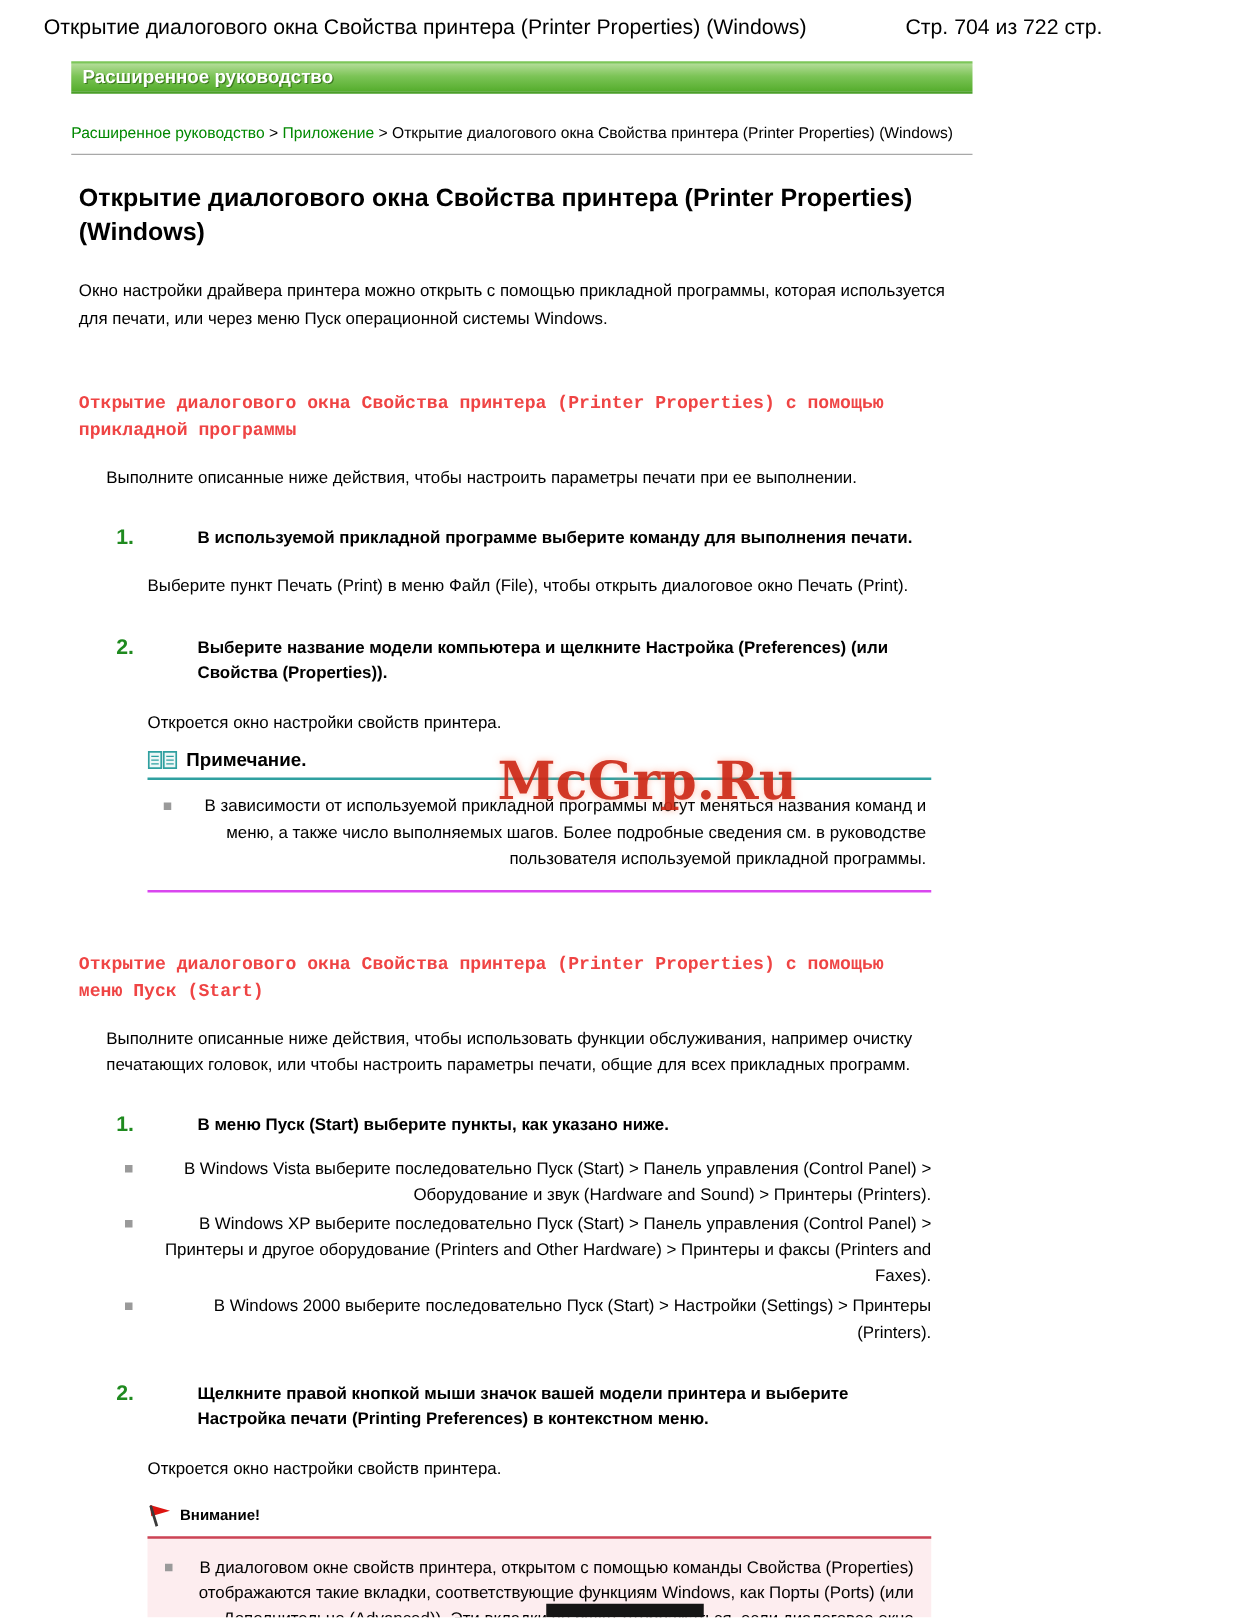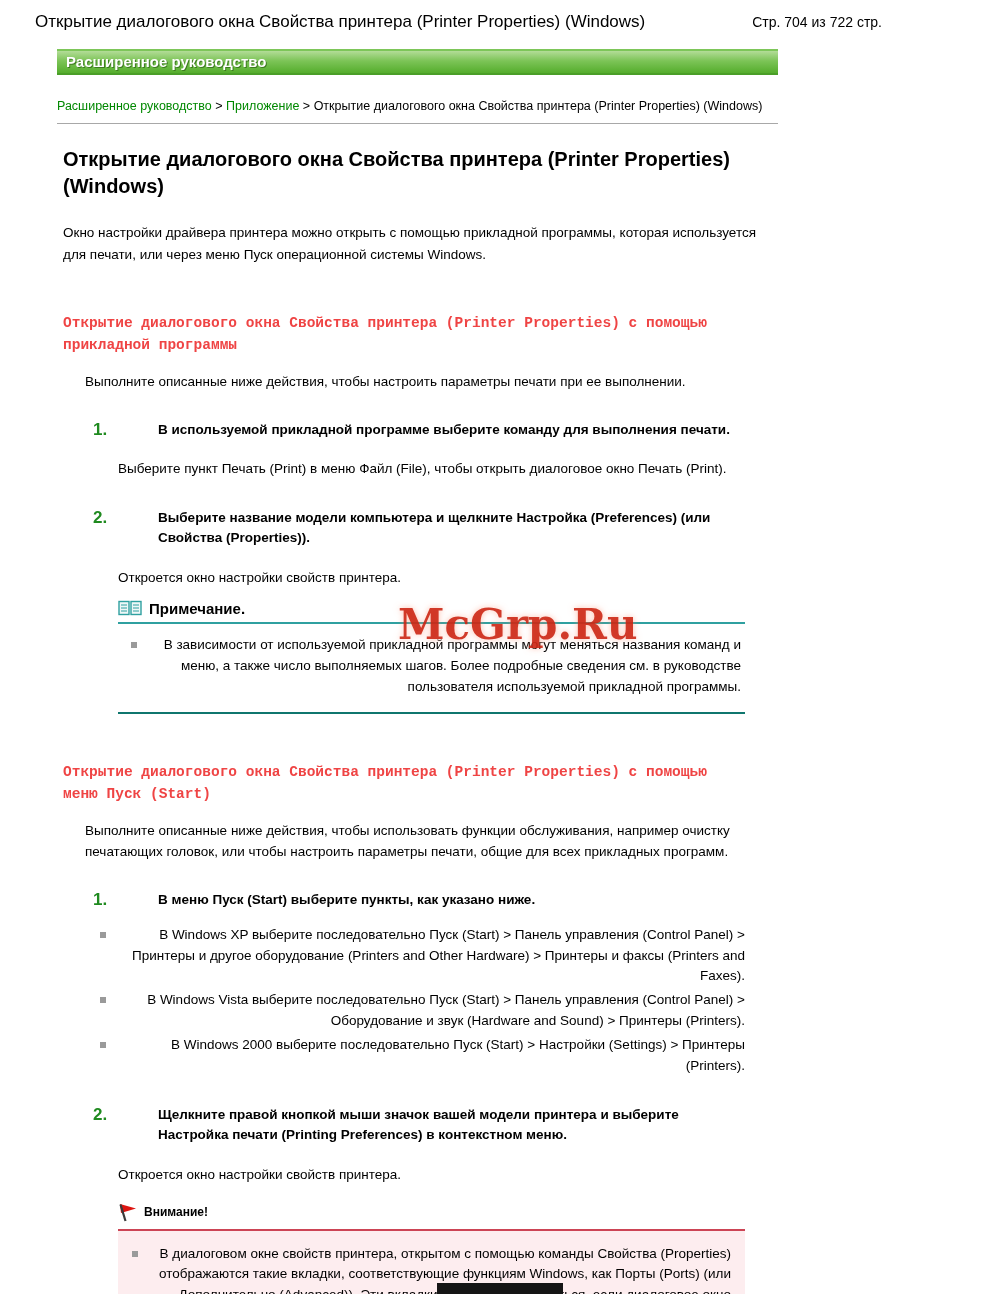--- a/index.html
+++ b/index.html
@@ -2,21 +2,21 @@
 <html><head>
 <meta charset="utf-8">
 <style>
   * { margin: 0; padding: 0; box-sizing: border-box; }
   html, body { background: #ffffff; }
   body { font-family: "Liberation Sans", sans-serif; color: #000; }
   .page { position: relative; width: 924px; height: 1294px; background: #fff; overflow: hidden; }
 
   .top-header { display: flex; justify-content: space-between; align-items: baseline; padding: 12px 42px 0 35px; }
   .top-title { font-size: 17px; color: #000; }
-  .top-page  { font-size: 14px; color: #000; white-space: nowrap; padding-left: 20px; }
+  .top-page  { font-size: 17px; color: #000; white-space: nowrap; padding-left: 20px; }
 
   .content { margin-left: 57px; width: 721px; }
 
   .banner {
     margin-top: 17px; height: 26px; line-height: 22px;
     padding-left: 9px;
     background: linear-gradient(180deg, #b3dc97 0%, #7cc457 45%, #55ad2d 100%);
     border-top: 2px solid #7dc659;
     border-bottom: 2px solid #4a9e28;
     color: #fff; font-weight: bold; font-size: 15px;
@@ -40,21 +40,21 @@
   .step { display: flex; margin: 28px 0 0 36px; }
   .step-num { color: #1f8a1f; font-size: 17px; font-weight: bold; width: 25px; flex-shrink: 0; line-height: 1.2; }
   .step-content { width: 627px; }
   .step-title { font-weight: bold; font-size: 13.5px; line-height: 1.5; padding-left: 40px; }
   .step-body { font-size: 13.5px; line-height: 1.55; margin-top: 19px; }
 
   .sq-bullet { display: inline-block; width: 6px; height: 6px; background: #9a9a9a; flex-shrink: 0; margin-top: 7px; }
   .bullet-item { display: flex; gap: 11px; font-size: 13.5px; line-height: 1.55; text-align: right; }
 
   
-  .note-box { margin-top: 12px; width: 627px; border-bottom: 2px solid #0f766e; }
+  .note-box { margin-top: 12px; width: 627px; border-bottom: 2px solid #d946ef; }
   .note-title-row { display: flex; align-items: center; gap: 7px; padding-bottom: 5px; border-bottom: 2px solid #2fa0a0; }
   .note-title { font-weight: bold; font-size: 15px; }
   .note-body { padding: 11px 4px 14px 13px; }
 
   
   .step-bullets { margin-top: 14px; display: flex; flex-direction: column; gap: 3px; margin-left: -18px; }
   .step-bullets .bullet-item { gap: 12px; }
 
   
   .imp-title-row { display: flex; align-items: center; gap: 5px; margin-top: 17px; }
@@ -157,25 +157,25 @@
     <h2 class="green-heading">Открытие диалогового окна Свойства принтера (Printer Properties) с помощью меню Пуск (Start)</h2>
     <p class="lead">Выполните описанные ниже действия, чтобы использовать функции обслуживания, например очистку печатающих головок, или чтобы настроить параметры печати, общие для всех прикладных программ.</p>
 
     <div class="step">
       <span class="step-num">1.</span>
       <div class="step-content">
         <div class="step-title">В меню Пуск (Start) выберите пункты, как указано ниже.</div>
         <div class="step-bullets">
           <div class="bullet-item">
             <span class="sq-bullet"></span>
-            <span>В Windows XP выберите последовательно Пуск (Start) &gt; Панель управления (Control Panel) &gt; Принтеры и другое оборудование (Printers and Other Hardware) &gt; Принтеры и факсы (Printers and Faxes).</span>
+            <span>В Windows Vista выберите последовательно Пуск (Start) &gt; Панель управления (Control Panel) &gt; Оборудование и звук (Hardware and Sound) &gt; Принтеры (Printers).</span>
           </div>
           <div class="bullet-item">
             <span class="sq-bullet"></span>
-            <span>В Windows Vista выберите последовательно Пуск (Start) &gt; Панель управления (Control Panel) &gt; Оборудование и звук (Hardware and Sound) &gt; Принтеры (Printers).</span>
+            <span>В Windows XP выберите последовательно Пуск (Start) &gt; Панель управления (Control Panel) &gt; Принтеры и другое оборудование (Printers and Other Hardware) &gt; Принтеры и факсы (Printers and Faxes).</span>
           </div>
           <div class="bullet-item">
             <span class="sq-bullet"></span>
             <span>В Windows 2000 выберите последовательно Пуск (Start) &gt; Настройки (Settings) &gt; Принтеры (Printers).</span>
           </div>
         </div>
       </div>
     </div>
 
     <div class="step">

